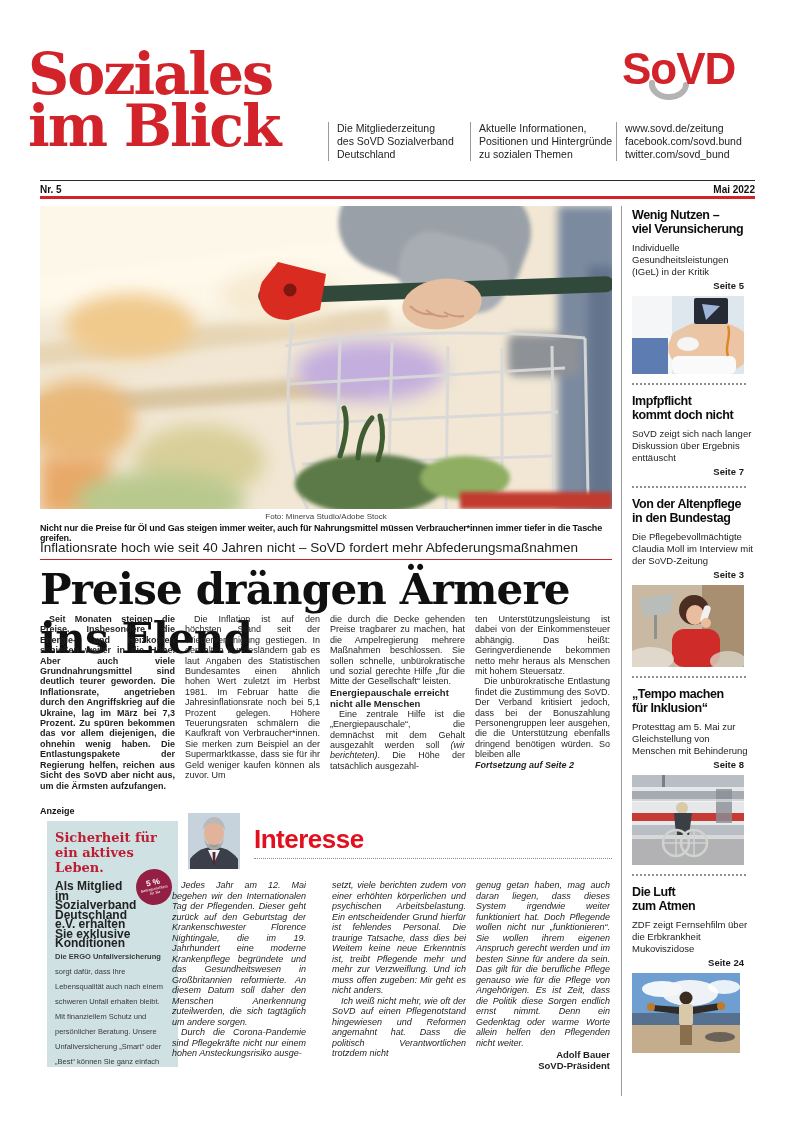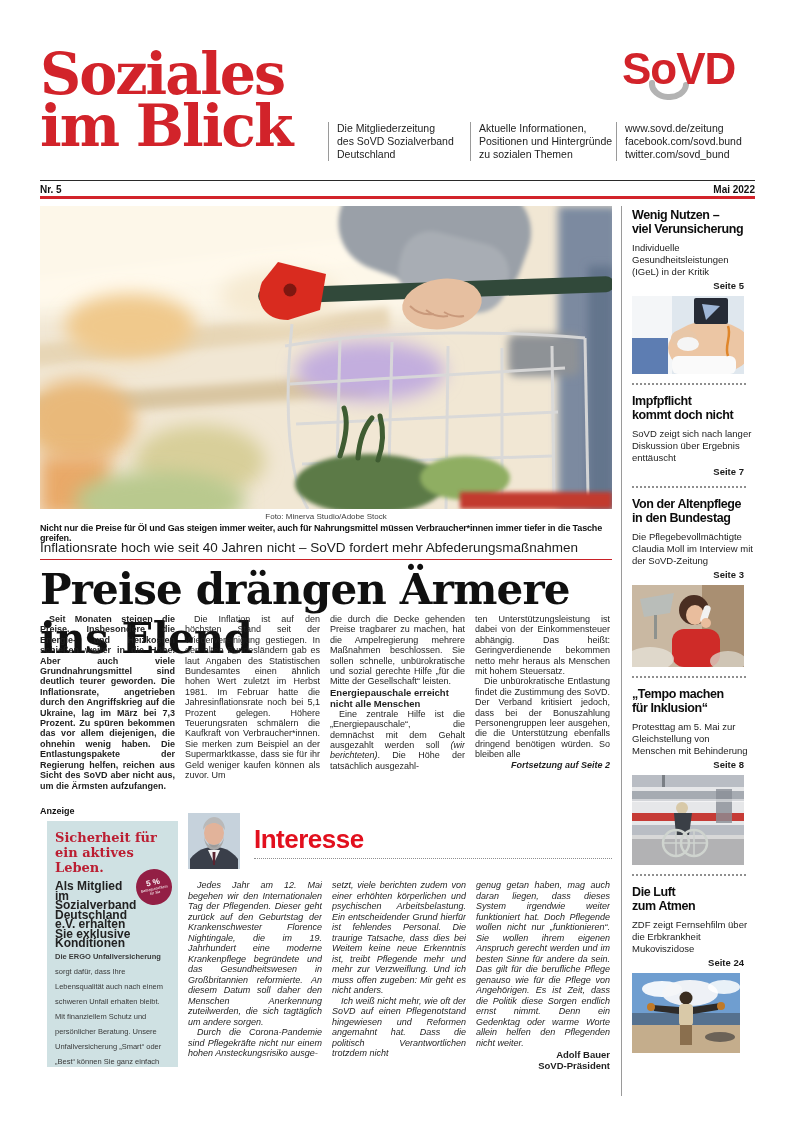--- a/index.html
+++ b/index.html
@@ -19,21 +19,21 @@
   .caption{font-size:9px;font-weight:700;color:#111;letter-spacing:-0.15px;}
   .kicker{font-size:13.5px;color:#1c1c1c;border-bottom:1.6px solid #c92027;padding-bottom:4px;}
   .headline{font-family:"DejaVu Serif",serif;font-weight:700;font-size:42px;
             letter-spacing:-0.8px;color:#101010;}
   .col{width:135px;height:194px;overflow:hidden;font-size:9px;line-height:10.4px;
        text-align:justify;color:#1f1f1f;}
   .col p{margin:0;}
   .ind{text-indent:9px;}
   .bold-intro{font-weight:700;}
   .subhead{font-weight:700;font-size:9.5px;line-height:11px;margin:5px 0 3px;text-align:left;}
-  .more{font-style:italic;font-weight:700;text-align:right;margin-top:1px;}
+  .more{font-style:italic;font-weight:700;margin-top:1px;}
   
   .sidebar{width:122px;}
   .sb-title{font-weight:700;font-size:12.5px;line-height:14px;letter-spacing:-0.4px;
             color:#0d0d0d;white-space:pre-line;margin-bottom:6px;}
   .sb-text{font-size:9.5px;line-height:12px;color:#222;}
   .sb-page{font-size:9.5px;font-weight:700;text-align:right;width:112px;margin-top:2px;}
   .sb-photo{margin-top:5px;line-height:0;}
   .sb-sep{border-top:2px dotted #8f8f8f;margin:9px 0 9px;width:114px;}
   .vline{border-left:1px solid #9a9a9a;}
   
@@ -56,21 +56,21 @@
           font-style:italic;text-align:justify;color:#1f1f1f;}
   .bp-col p{margin:0;}
   .sig{font-style:normal;font-weight:700;text-align:right;font-size:9.5px;line-height:11px;margin-top:1px;}
   svg{display:block;}
 </style>
 </head>
 <body>
 
 <div id="page">
 
-  <div class="abs masthead" style="left:40px;top:48px;">
+  <div class="abs masthead" style="left:28px;top:48px;">
     <div>Soziales</div>
     <div>im Blick</div>
   </div>
 
   <div class="abs" style="left:622px;top:42px;width:134px;height:58px;">
     <svg width="134" height="58" viewBox="0 0 134 58">
       <path d="M30 41 A 17 13 0 0 0 64 43" stroke="#b3b3b3" stroke-width="6" fill="none" stroke-linecap="round"></path>
       <text x="0" y="42" font-family="Liberation Sans, sans-serif" font-size="44" font-weight="800" fill="#d2232a" letter-spacing="-1">SoVD</text>
     </svg>
   </div>
@@ -204,21 +204,21 @@
       <polygon points="24.5,39 27.5,39 27,52 25,52" fill="#5a2430"></polygon>
       <ellipse cx="26" cy="20" rx="10" ry="12" fill="#e2b39a"></ellipse>
       <path d="M15,17 C15,8 22,4 26,4 C31,4 37,8 37,17 C33,12 30,10 26,10 C22,10 18,12 15,17 Z" fill="#b9b9b9"></path>
       <path d="M16,24 C17,34 22,37 26,37 C30,37 35,34 36,24 C34,32 30,33 26,33 C22,33 18,32 16,24 Z" fill="#a8a8a8"></path>
       <path d="M20,30 Q26,34 32,30 Q26,39 20,30 Z" fill="#9c9c9c"></path>
     </svg>
   </div>
   <div class="abs bp-title" style="left:254px;top:824px;">Interesse</div>
   <div class="abs bp-dots" style="left:254px;top:846px;width:358px;height:12px;"></div>
 
-  <div class="abs bp-col" style="left:188px;top:880px;">
+  <div class="abs bp-col" style="left:172px;top:880px;">
     <p class="ind">Jedes Jahr am 12. Mai begehen wir den Internationalen Tag der Pflegenden. Dieser geht zurück auf den Geburtstag der Krankenschwester Florence Nightingale, die im 19. Jahrhundert eine moderne Krankenpflege begründete und das Gesundheitswesen in Großbritannien reformierte. An diesem Datum soll daher den Menschen Anerkennung zuteilwerden, die sich tagtäglich um andere sorgen.</p>
     <p class="ind">Durch die Corona-Pandemie sind Pflegekräfte nicht nur einem hohen Ansteckungsrisiko ausge-</p>
   </div>
   <div class="abs bp-col" style="left:332px;top:880px;">
     <p>setzt, viele berichten zudem von einer erhöhten körperlichen und psychischen Arbeitsbelastung. Ein entscheidender Grund hierfür ist fehlendes Personal. Die traurige Tatsache, dass dies bei Weitem keine neue Erkenntnis ist, treibt Pflegende mehr und mehr zur Verzweiflung. Und ich muss offen zugeben: Mir geht es nicht anders.</p>
     <p class="ind">Ich weiß nicht mehr, wie oft der SoVD auf einen Pflegenotstand hingewiesen und Reformen angemahnt hat. Dass die politisch Verantwortlichen trotzdem nicht</p>
   </div>
   <div class="abs bp-col" style="left:476px;top:880px;">
     <p>genug getan haben, mag auch daran liegen, dass dieses System irgendwie weiter funktioniert hat. Doch Pflegende wollen nicht nur „funktionieren“. Sie wollen ihrem eigenen Anspruch gerecht werden und im besten Sinne für andere da sein. Das gilt für die berufliche Pflege genauso wie für die Pflege von Angehörigen. Es ist Zeit, dass die Politik diese Sorgen endlich ernst nimmt. Denn ein Gedenktag oder warme Worte allein helfen den Pflegenden nicht weiter.</p>
     <div class="sig">

